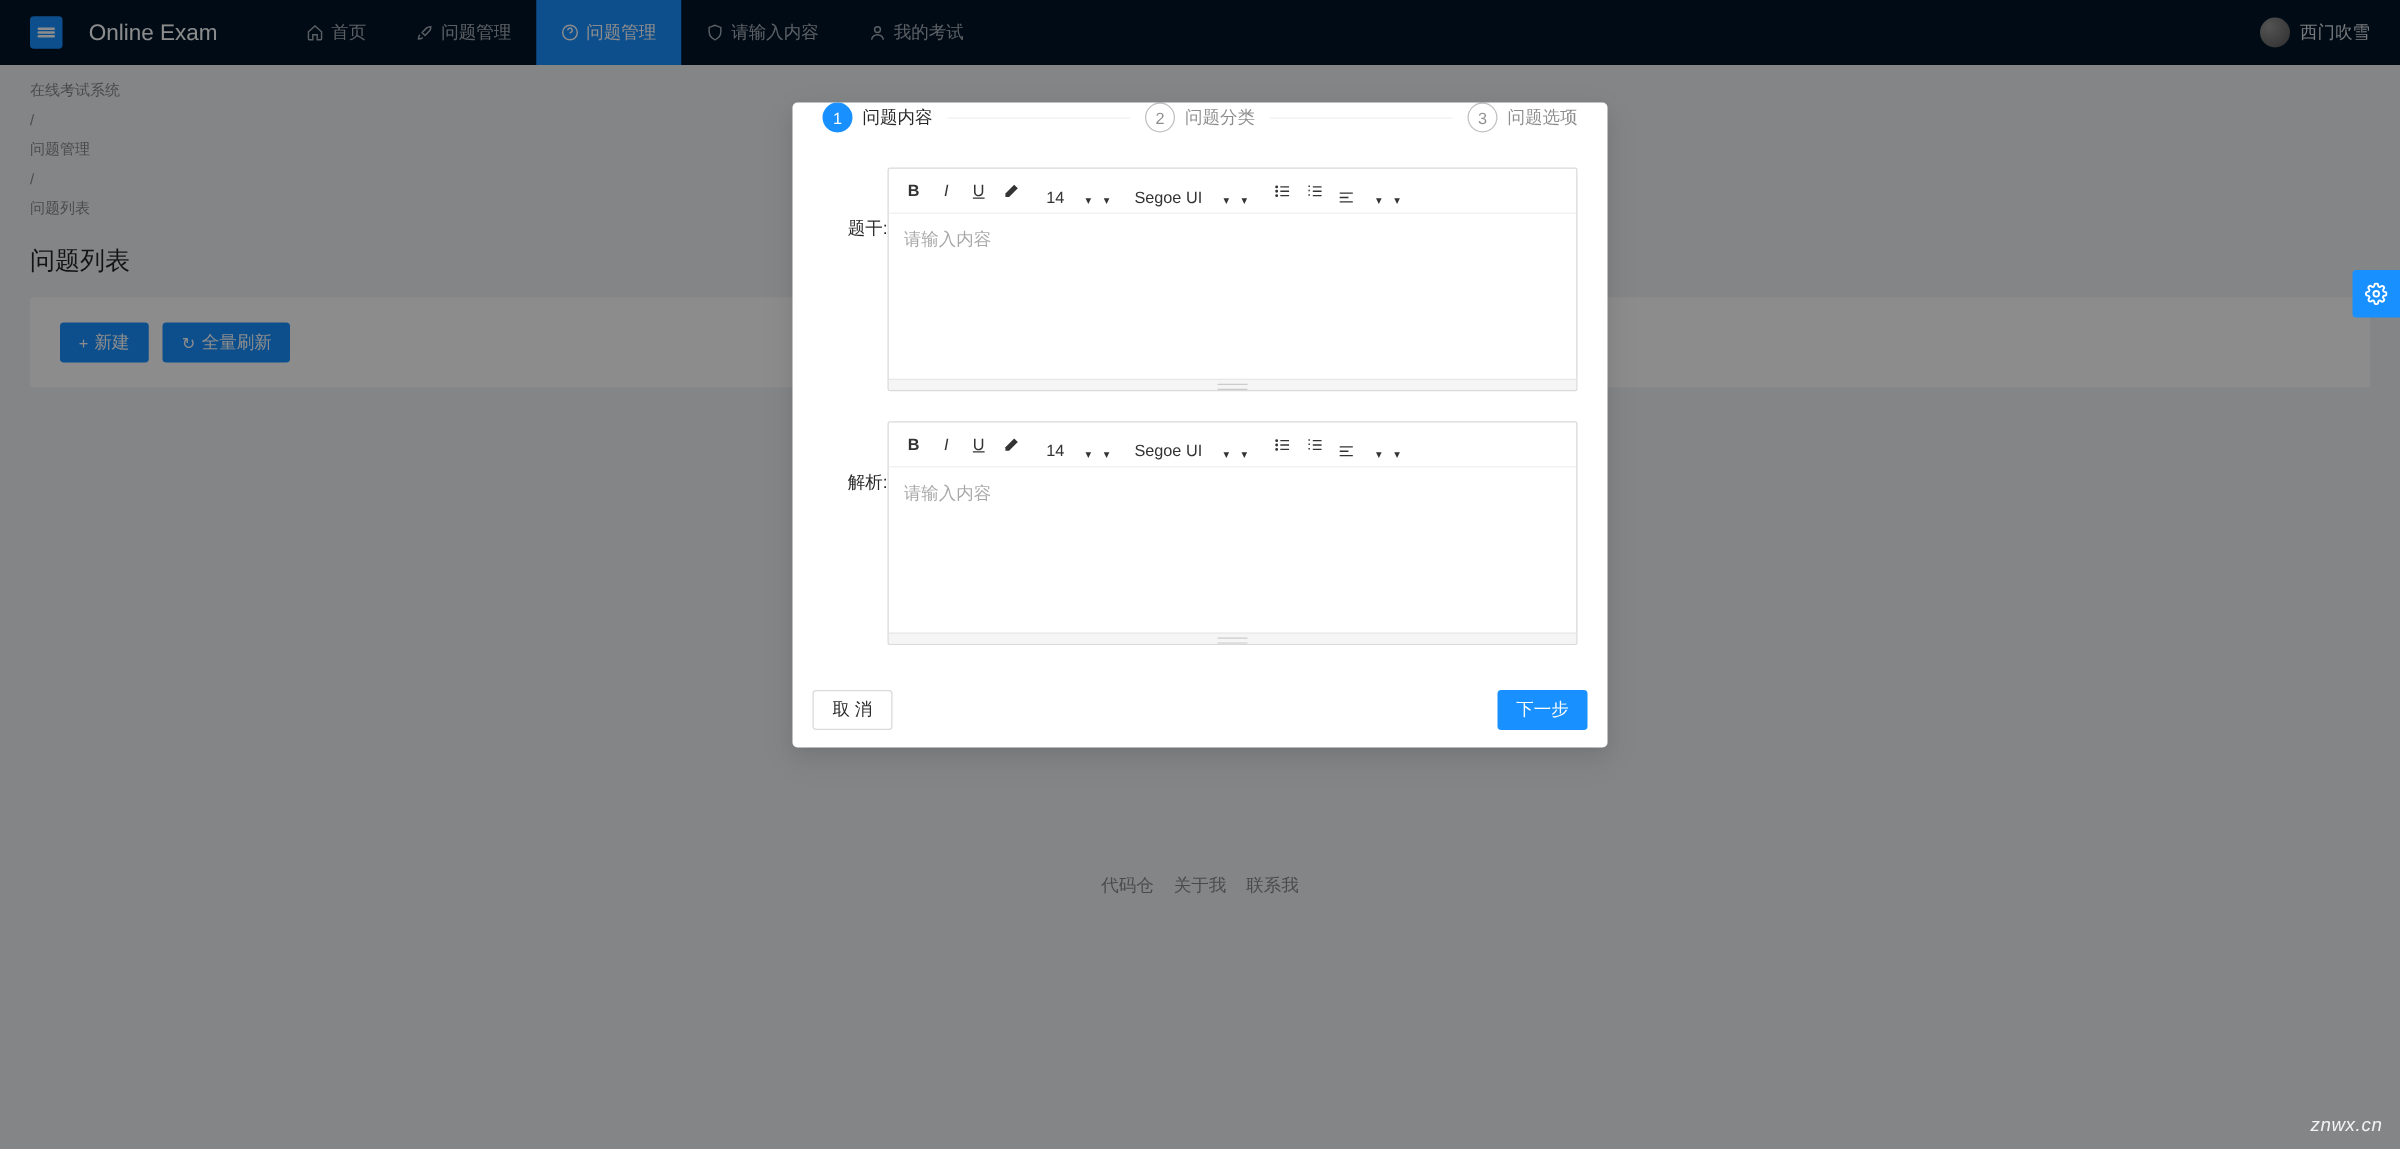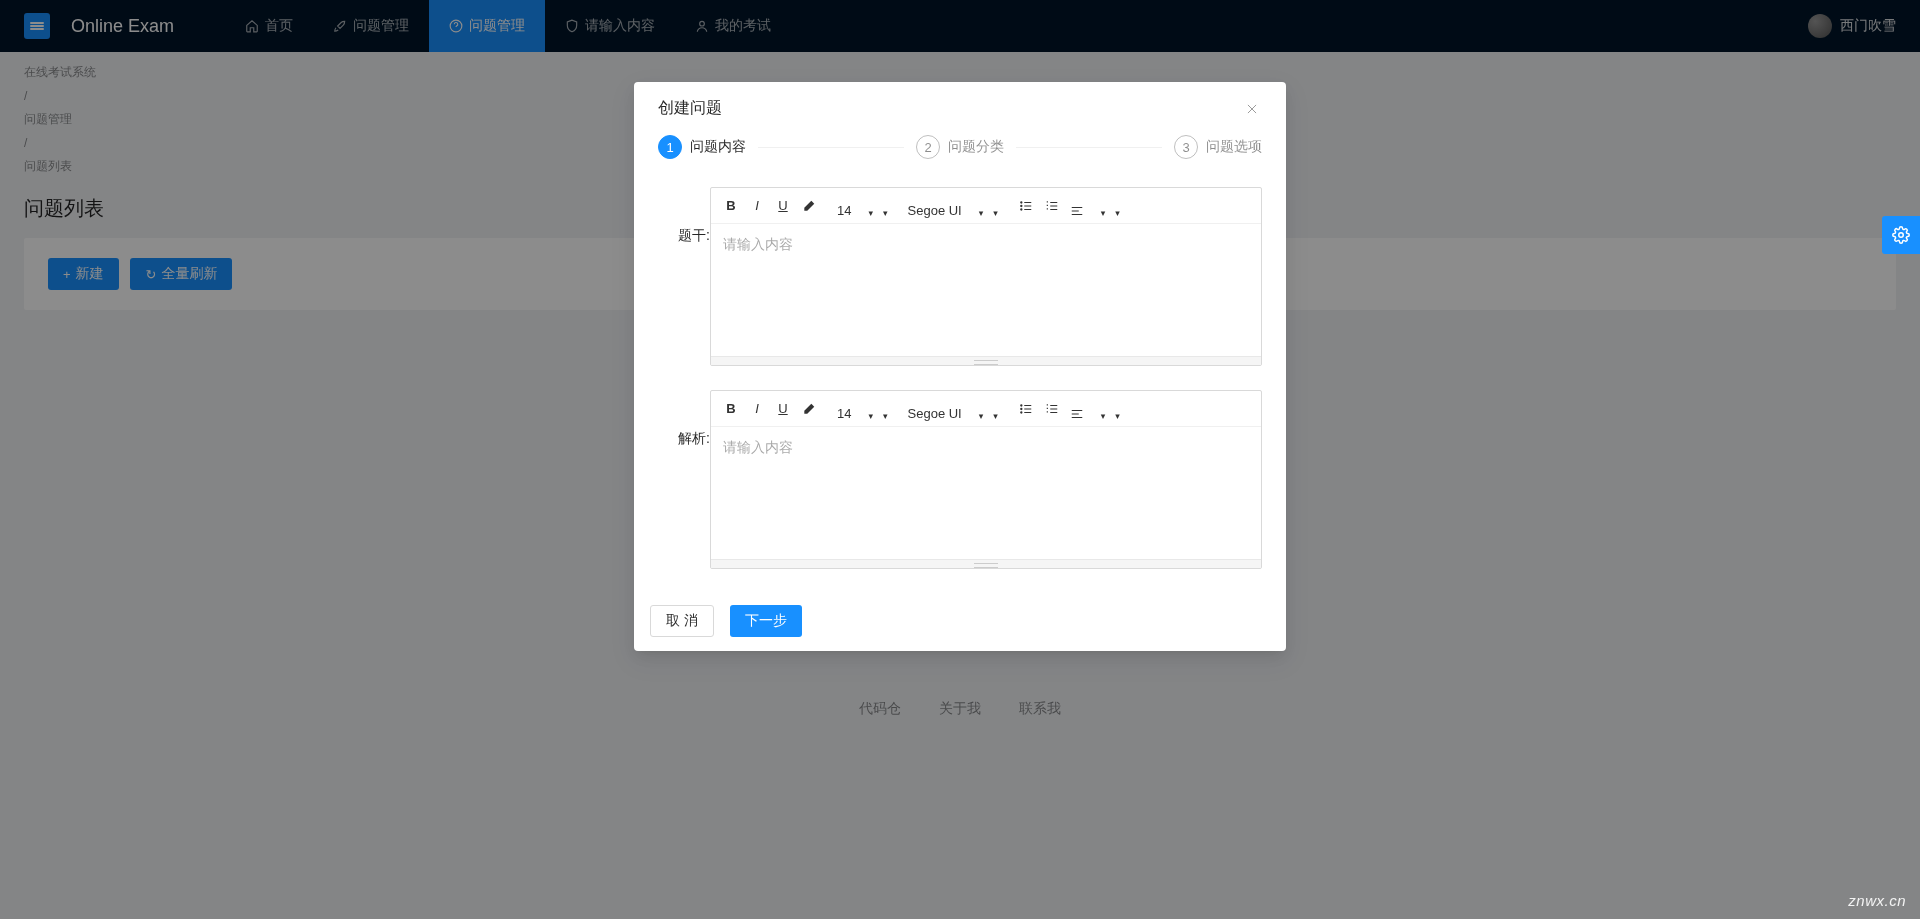--- a/index.html
+++ b/index.html
@@ -27,21 +27,21 @@
 
 
 .content{padding:0 24px;}
 .card{background:#fff;padding:20px 24px;border-radius:2px;}
 .btn{display:inline-flex;align-items:center;padding:5px 15px;border-radius:3px;background:#1890ff;color:#fff;border:none;cursor:pointer;gap:5px;font-size:14px;height:32px;}
 .btn+.btn{margin-left:8px;}
 .btn-icon{font-size:13px;line-height:1;}
 
 
 .footer{text-align:center;padding:20px 0;color:rgba(0,0,0,.45);}
-.footer-links{display:flex;justify-content:center;gap:38px;margin-bottom:8px;}
+.footer-links{display:flex;justify-content:center;gap:16px;margin-bottom:8px;}
 .footer-links a{color:rgba(0,0,0,.45);text-decoration:none;}
 
 
 .mask{position:fixed;inset:0;background:rgba(0,0,0,.45);}
 
 
 .modal{position:fixed;left:50%;top:82px;transform:translateX(-50%);width:652px;background:#fff;border-radius:4px;box-shadow:0 3px 6px -4px rgba(0,0,0,.12),0 6px 16px 0 rgba(0,0,0,.08),0 9px 28px 8px rgba(0,0,0,.05);}
 .modal-header{padding:16px 24px;display:flex;align-items:center;}
 .modal-title{font-size:16px;font-weight:500;}
 .modal-close{margin-left:auto;width:20px;height:20px;cursor:pointer;color:rgba(0,0,0,.45);display:flex;align-items:center;justify-content:center;font-size:16px;}
@@ -63,21 +63,21 @@
 .toolbar{display:flex;align-items:center;height:36px;padding:0 8px;gap:2px;border-bottom:1px solid #f0f0f0;}
 .tb-btn{width:24px;height:24px;display:flex;align-items:center;justify-content:center;cursor:pointer;border-radius:2px;font-size:13px;color:#333;}
 .tb-sep{width:8px;}
 .tb-pick{height:24px;padding:0 4px;display:flex;align-items:flex-end;cursor:pointer;gap:17px;font-size:13px;color:#333;}
 .caret{font-size:9px;}
 .editor-area{min-height:132px;padding:12px;color:rgba(0,0,0,.35);font-size:14px;}
 .resize-handle{height:9px;background:#f5f5f5;border-top:1px solid #e8e8e8;position:relative;cursor:ns-resize;}
 .resize-handle::after{content:"";position:absolute;left:50%;top:3px;width:24px;height:3px;transform:translateX(-50%);border-top:1px solid #ccc;border-bottom:1px solid #ccc;}
 
 
-.modal-footer{padding:10px 16px 14px;display:flex;justify-content:flex-start;gap:8px;margin-top:26px;}
+.modal-footer{padding:10px 16px 14px;display:flex;justify-content:space-between;gap:8px;margin-top:26px;}
 .btn-default{background:#fff;color:rgba(0,0,0,.85);border:1px solid #d9d9d9;}
 
 
 .settings-float{position:fixed;right:0;top:216px;width:38px;height:38px;background:#1890ff;border-radius:3px 0 0 3px;display:flex;align-items:center;justify-content:center;color:#fff;cursor:pointer;}
 
 
 .wm{position:fixed;right:14px;bottom:10px;color:#fff;font-size:15px;font-style:italic;opacity:.9;letter-spacing:.5px;}
 
 svg{display:block;}
 </style>
@@ -170,28 +170,20 @@
   <div class="footer-links">
     <a>代码仓</a>
     <a>关于我</a>
     <a>联系我</a>
   </div>
 </div>
 
 <div class="mask"></div>
 
 <div class="modal">
-  <div class="modal-header">
-    <span class="modal-title">创建问题</span>
-    <span class="modal-close">
-      <svg width="14" height="14" viewBox="0 0 24 24" fill="none" stroke="currentColor" stroke-width="1.5">
-          <path d="M5 5l14 14M19 5L5 19"></path>
-        </svg>
-    </span>
-  </div>
   <div class="modal-body">
 
     <div class="steps">
       <div class="step active">
         <span class="step-num">1</span>
         <span class="step-title">问题内容</span>
       </div>
       <div class="step-line"></div>
       <div class="step wait">
         <span class="step-num">2</span>

